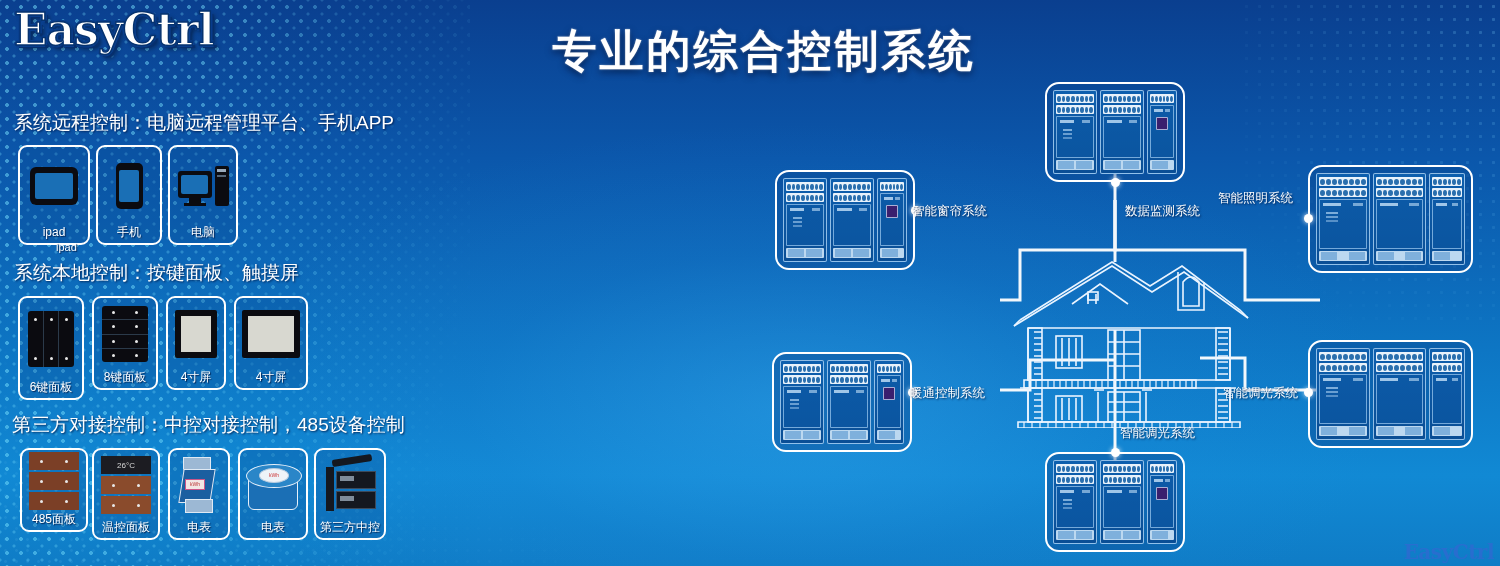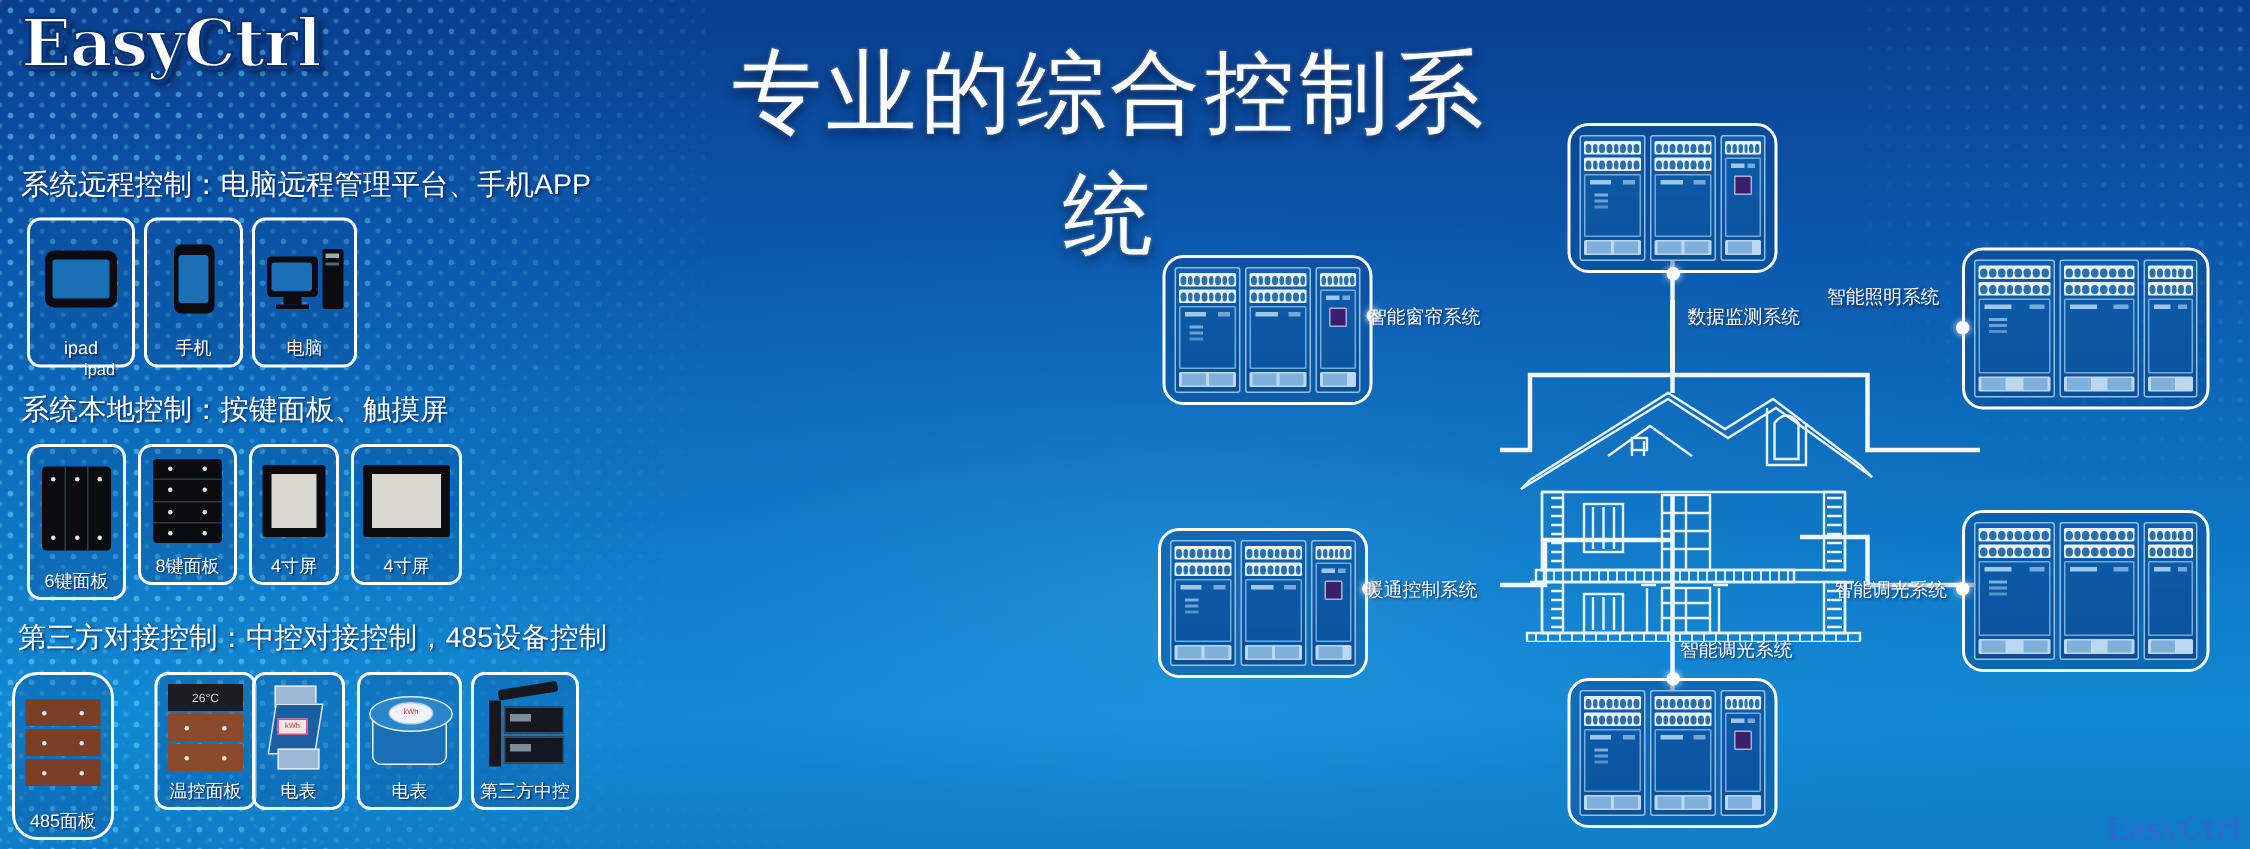--- a/index.html
+++ b/index.html
@@ -55,22 +55,22 @@
     font-family:"DejaVu Serif","Liberation Serif",serif;
     font-weight:700;font-size:44px;letter-spacing:-1px;color:#ffffff;
     text-shadow:
       2px 0 0 #0a3f8f, -2px 0 0 #0a3f8f, 0 2px 0 #0a3f8f, 0 -2px 0 #0a3f8f,
       3px 3px 0 #062f6d, 4px 4px 4px rgba(0,0,0,.45);
     -webkit-text-stroke:1.5px #06336f;
   }
 
   
   .main-title{
-    position:absolute;left:460px;top:22px;width:560px;text-align:center;
-    font-size:60px;font-weight:400;color:#ffffff;letter-spacing:3px;
+    position:absolute;left:484px;top:22px;width:560px;text-align:center;
+    font-size:44px;font-weight:700;color:#ffffff;letter-spacing:3px;
     text-shadow:0 3px 7px rgba(0,20,60,.75), 0 0 2px rgba(255,255,255,.6);
   }
 
   
   .sec-head{
     position:absolute;font-size:19px;font-weight:400;color:#ffffff;
     text-shadow:1px 1px 2px rgba(0,25,70,.85);white-space:nowrap;
   }
 
   
@@ -264,41 +264,41 @@
     <div class="art">
       <div style="width:58px;height:48px;background:#0b0b10;border-radius:2px;display:flex;align-items:center;justify-content:center;">
         <div style="width:46px;height:36px;background:#d8d8d0;"></div>
       </div>
     </div>
     <div class="cap">4寸屏</div>
   </div>
 
   <div class="sec-head" style="left:12px;top:412px;">第三方对接控制：中控对接控制，485设备控制</div>
 
-  <div class="card" style="left:8px;top:448px;width:68px;height:112px;border-radius:17px;">
+  <div class="card" style="left:20px;top:448px;width:68px;height:84px;">
     <div class="art">
       <div style="width:50px;height:58px;display:flex;flex-direction:column;gap:2px;">
         <div style="flex:1;background:#7b3f26;display:flex;justify-content:space-around;align-items:center;">
             <div class="keydot"></div>
             <div class="keydot"></div>
           </div>
         <div style="flex:1;background:#7b3f26;display:flex;justify-content:space-around;align-items:center;">
             <div class="keydot"></div>
             <div class="keydot"></div>
           </div>
         <div style="flex:1;background:#7b3f26;display:flex;justify-content:space-around;align-items:center;">
             <div class="keydot"></div>
             <div class="keydot"></div>
           </div>
       </div>
     </div>
     <div class="cap">485面板</div>
   </div>
 
-  <div class="card" style="left:92px;top:448px;width:68px;height:92px;margin-left:11px;">
+  <div class="card" style="left:92px;top:448px;width:68px;height:92px;">
     <div class="art">
       <div style="width:50px;height:58px;display:flex;flex-direction:column;gap:2px;">
         <div style="flex:1;background:#1c1c22;display:flex;align-items:center;justify-content:center;color:#d8d8d8;font-size:8px;">26°C</div>
         <div style="flex:1;background:#8a4b2c;display:flex;justify-content:space-around;align-items:center;">
             <div class="keydot"></div>
             <div class="keydot"></div>
           </div>
         <div style="flex:1;background:#8a4b2c;display:flex;justify-content:space-around;align-items:center;">
             <div class="keydot"></div>
             <div class="keydot"></div>

